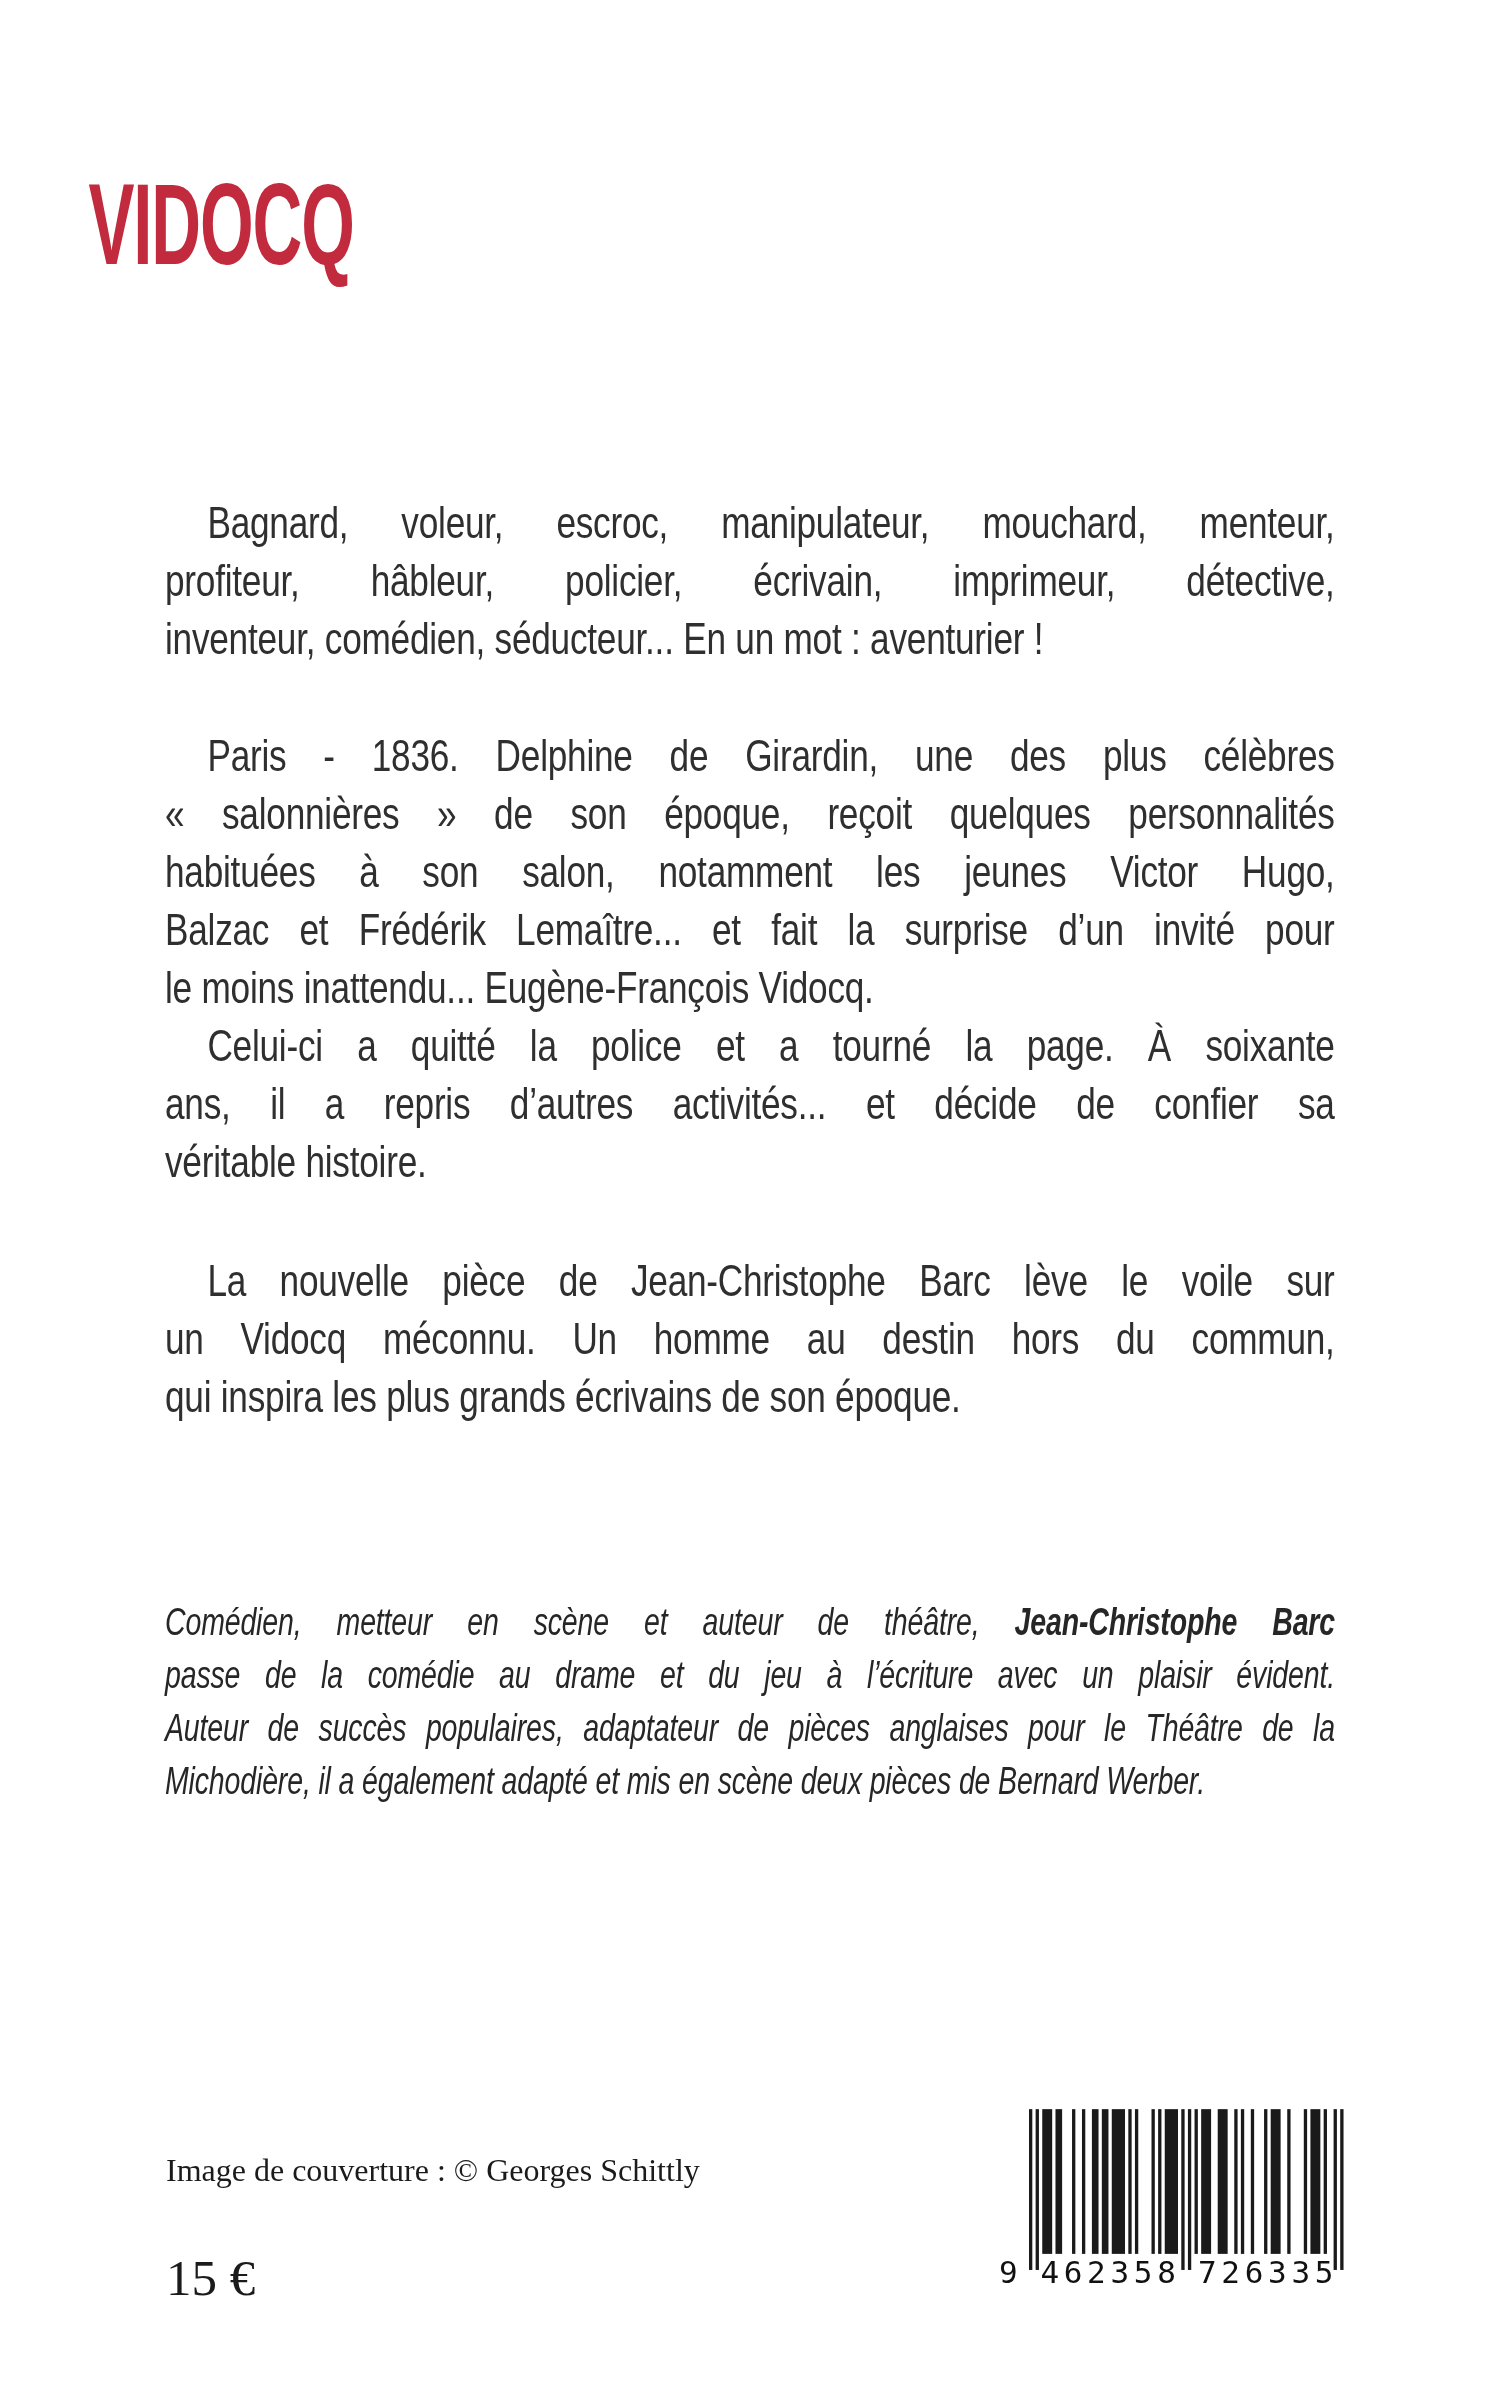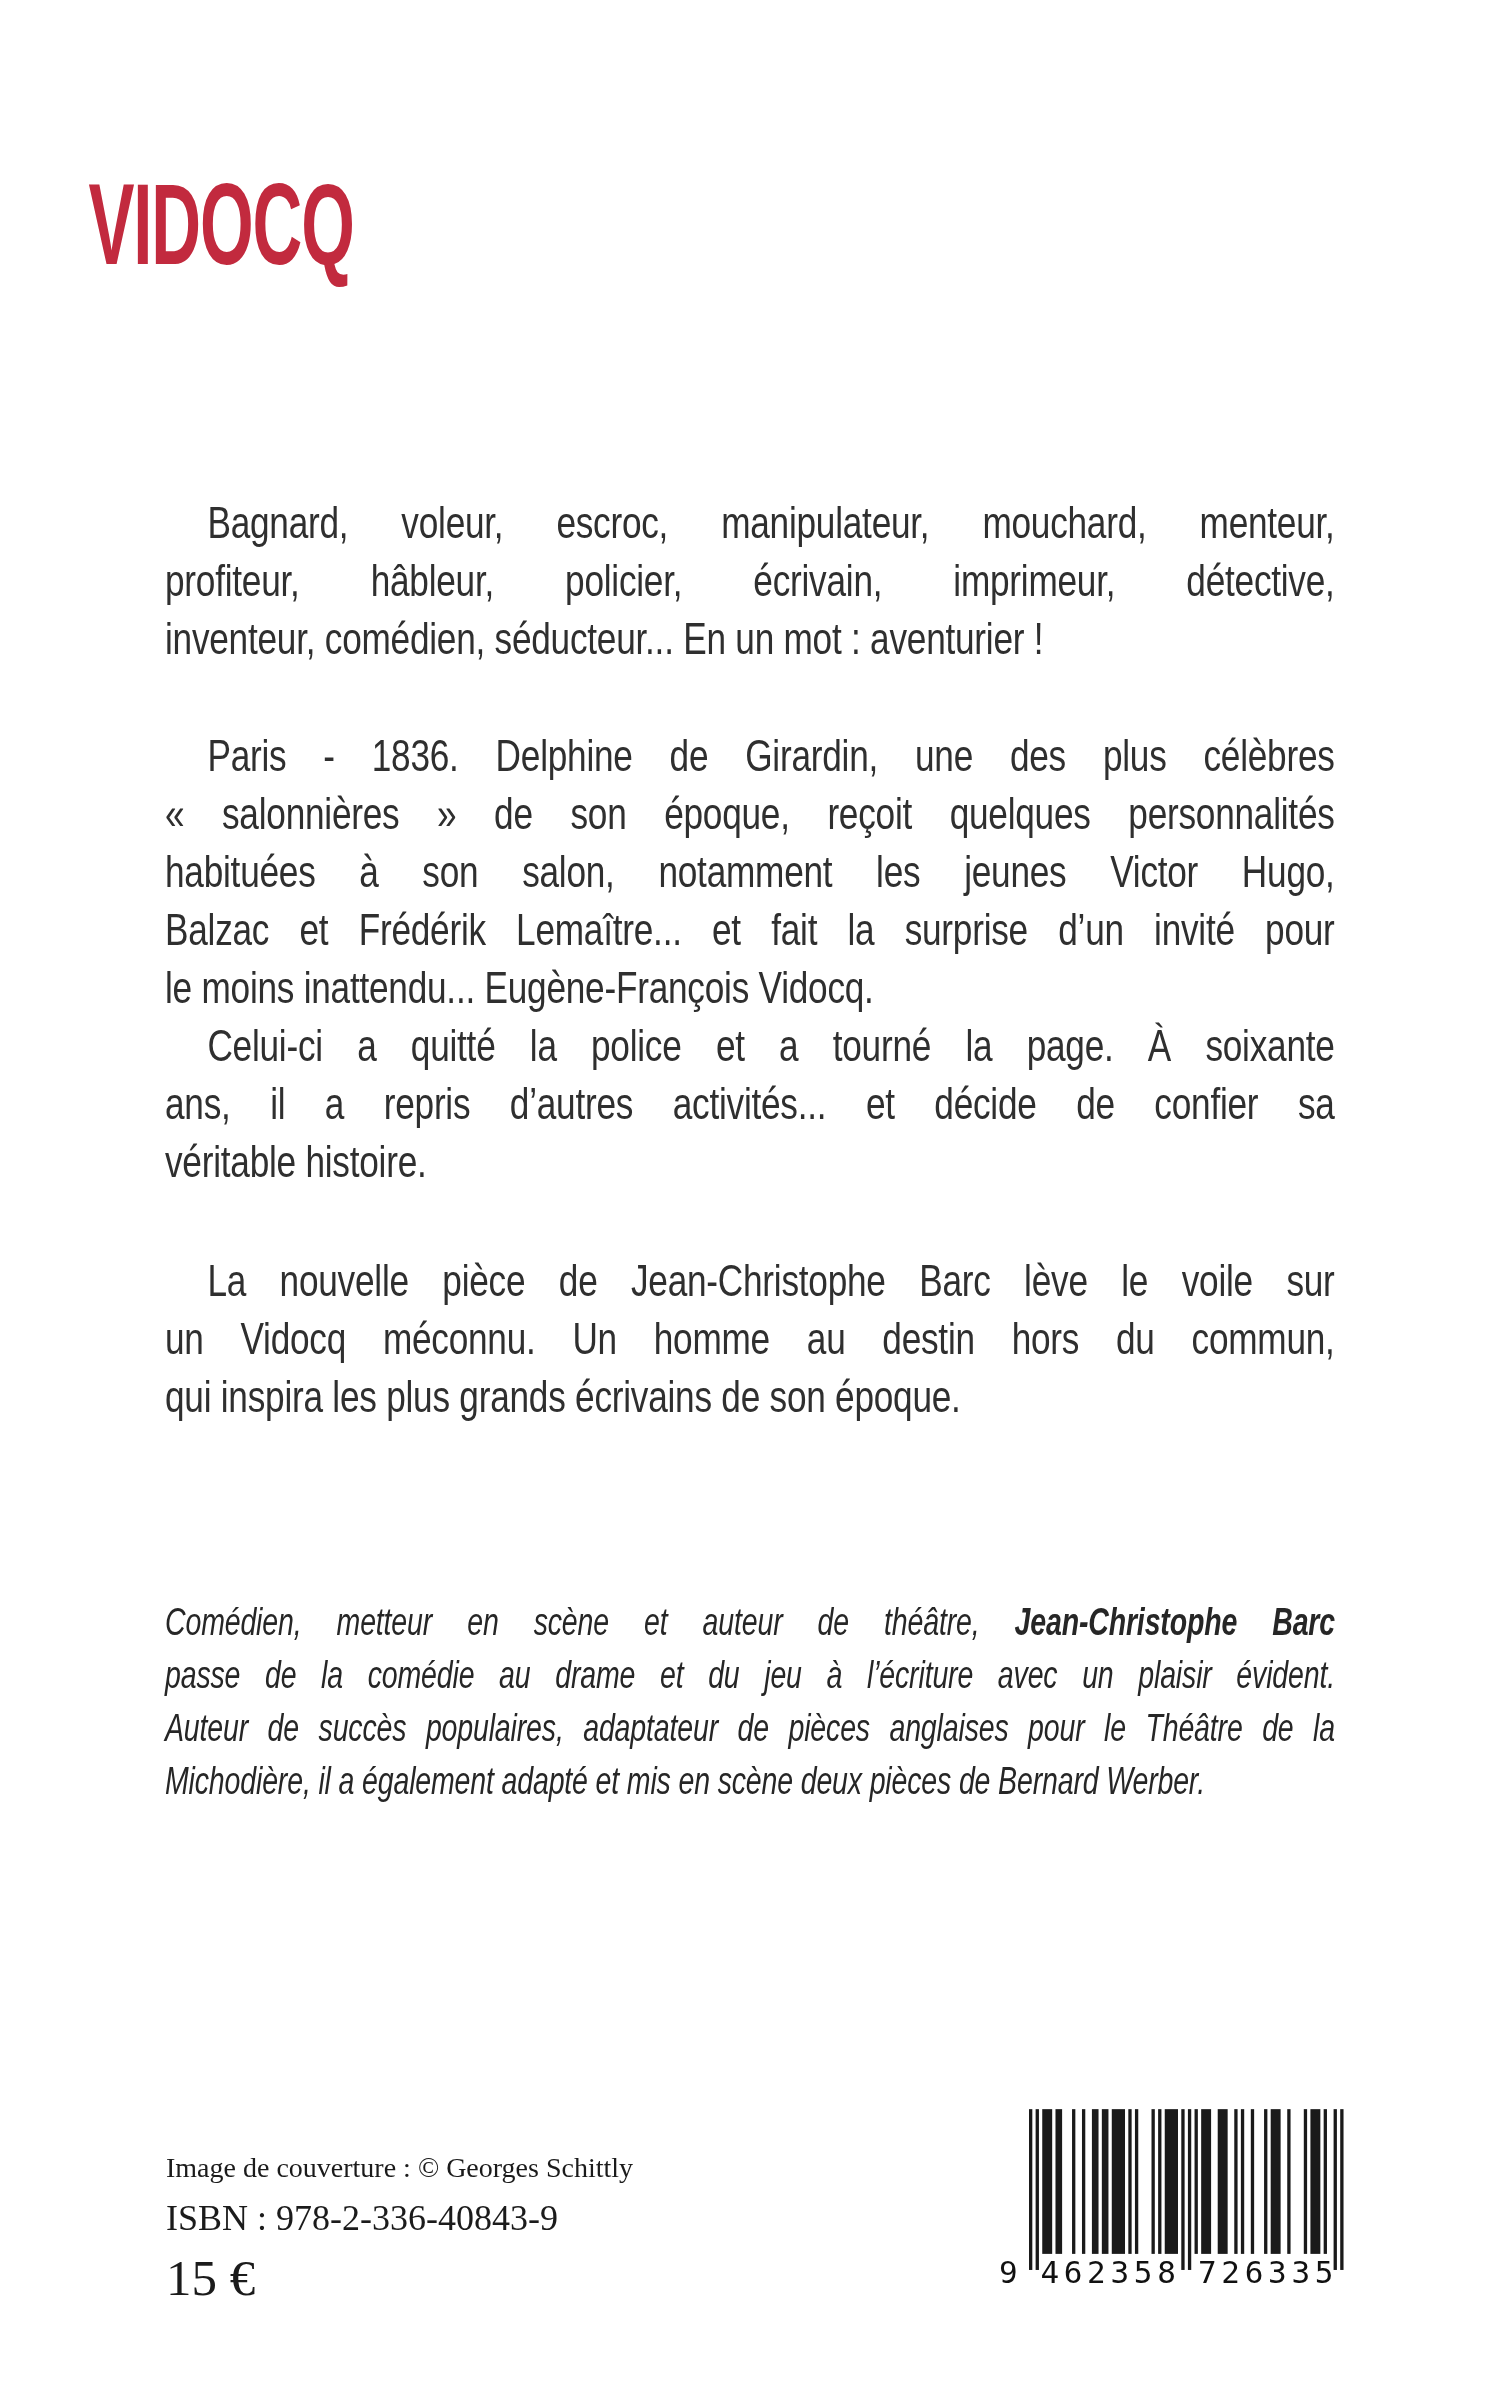--- a/index.html
+++ b/index.html
@@ -41,21 +41,21 @@
     font-size:38px;line-height:53px;font-style:italic;
     letter-spacing:-0.2px;color:#262626;
   }
   .bio .author{font-weight:700;}
   
   .serifline{
     position:absolute;left:166px;
     font-family:"Liberation Serif", serif;
     color:#1b1b1b;white-space:nowrap;
   }
-  .credit{top:2152px;font-size:28px;}
+  .credit{top:2152px;font-size:32px;}
   .isbn{top:2197px;font-size:36px;}
   .price{top:2249px;font-size:51px;}
   
   .barcode{
     position:absolute;left:1029px;top:2109px;width:315px;height:189px;
   }
   .barcode svg{position:absolute;left:0;top:0;}
   .barcode svg rect{fill:#1a1a1a;}
   .bc-digit{
     position:absolute;top:144px;
@@ -101,21 +101,20 @@
   </div>
 
   <div class="bio">
     <div class="ln"><span>Comédien, metteur en scène et auteur de théâtre, </span><span class="author">Jean-Christophe Barc</span></div>
     <div class="ln">passe de la comédie au drame et du jeu à l’écriture avec un plaisir évident.</div>
     <div class="ln">Auteur de succès populaires, adaptateur de pièces anglaises pour le Théâtre de la</div>
     <div class="ln last">Michodière, il a également adapté et mis en scène deux pièces de Bernard Werber.</div>
   </div>
 
   <div class="serifline credit">Image de couverture : © Georges Schittly</div>
-  <div class="serifline isbn">ISBN : 978-2-336-40843-9</div>
   <div class="serifline price">15 €</div>
 
   <div class="barcode">
     <svg width="315" height="163" viewBox="0 0 333 172" xmlns="http://www.w3.org/2000/svg">
         <rect x="0.00" y="0" width="3.50" height="170"></rect>
         <rect x="7.00" y="0" width="3.50" height="170"></rect>
         <rect x="14.00" y="0" width="10.50" height="153"></rect>
         <rect x="28.00" y="0" width="7.00" height="153"></rect>
         <rect x="45.50" y="0" width="3.50" height="153"></rect>
         <rect x="56.00" y="0" width="3.50" height="153"></rect>

